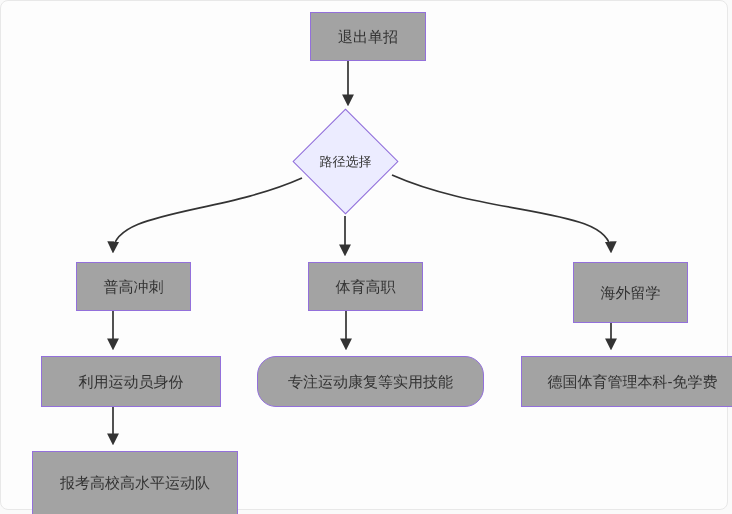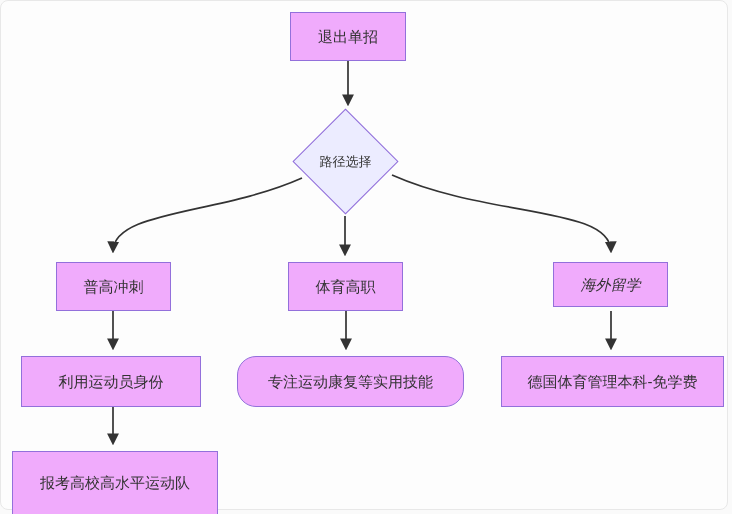--- a/index.html
+++ b/index.html
@@ -28,29 +28,30 @@
     position: absolute;
     left: 0;
     top: 0;
     width: 732px;
     height: 514px;
     pointer-events: none;
   }
   .node {
     position: absolute;
     box-sizing: border-box;
-    background: #f0abfc;
+    background: #a3a3a3;
     border: 1px solid #9370DB;
     color: #333333;
     font-size: 15px;
     display: flex;
     align-items: center;
     justify-content: center;
     text-align: center;
     line-height: 1.2;
+    margin-left: 20px;
   }
   .diamond-shape {
     position: absolute;
     box-sizing: border-box;
     background: #ECECFF;
     border: 1px solid #9370DB;
     transform: rotate(45deg);
   }
   .diamond-label {
     position: absolute;
@@ -94,21 +95,21 @@
     </div>
 
     <div class="node" style="left:287px; top:261px; width:115px; height:49px;">
       <span>体育高职</span>
     </div>
 
     <div class="node" style="left:55px; top:261px; width:115px; height:49px;">
       <span>普高冲刺</span>
     </div>
 
-    <div class="node" style="left:552px; top:261px; width:115px; height:45px;font-style:italic;">
+    <div class="node" style="left:552px; top:261px; width:115px; height:61px;">
       <span>海外留学</span>
     </div>
 
     <div class="node" style="left:20px; top:355px; width:180px; height:51px;">
       <span>利用运动员身份</span>
     </div>
 
     <div class="node" style="left:236px; top:355px; width:227px; height:51px;border-radius:19px;">
       <span>专注运动康复等实用技能</span>
     </div>

